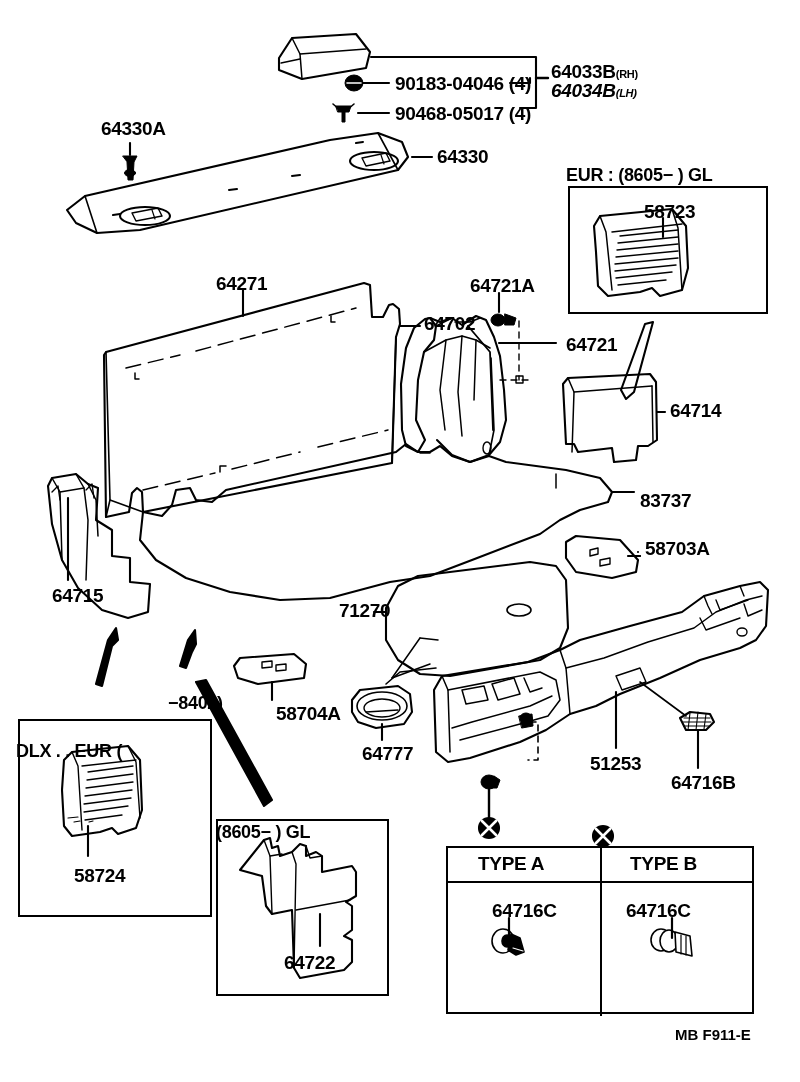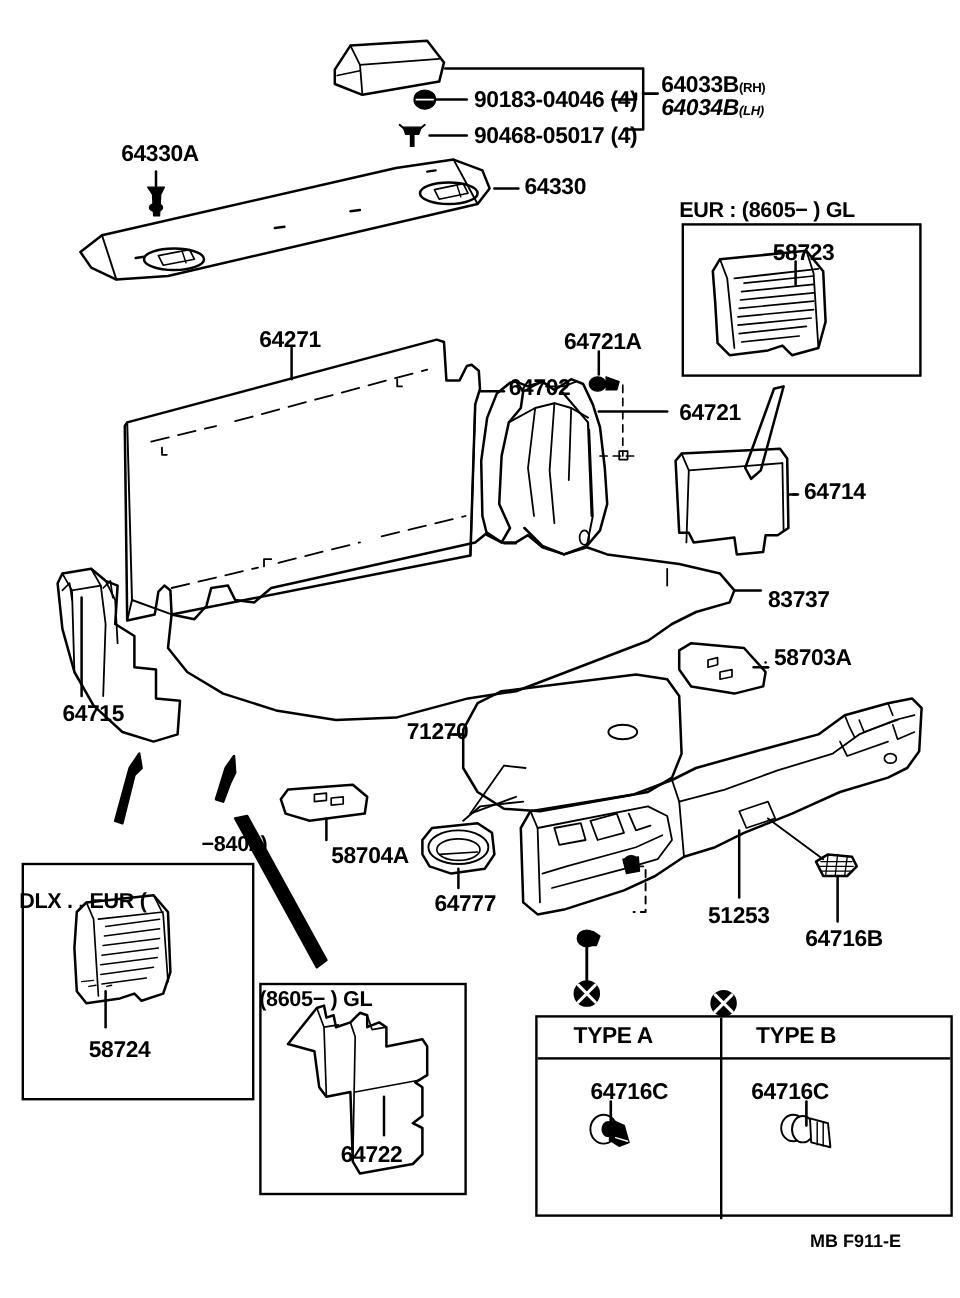--- a/index.html
+++ b/index.html
@@ -325,21 +325,21 @@
       </g>
       <path d="M672,918 L672,938" stroke-width="2.2"></path>
 
     </g>
   </svg>
 
   <div class="box" style="left:568px;top:186px;width:200px;height:128px;"></div>
   <div class="box" style="left:18px;top:719px;width:194px;height:198px;"></div>
   <div class="box" style="left:216px;top:819px;width:173px;height:177px;"></div>
 
-  <div class="box" style="left:446px;top:846px;width:348px;height:168px;">
+  <div class="box" style="left:446px;top:846px;width:308px;height:168px;">
     <div style="position:absolute;left:0;top:0;width:100%;height:33px;border-bottom:2px solid #000;"></div>
     <div style="position:absolute;left:152px;top:0;width:2px;height:168px;background:#000;"></div>
     <div class="lbl lbl-type" style="left:30px;top:5px;">TYPE A</div>
     <div class="lbl lbl-type" style="left:182px;top:5px;">TYPE B</div>
     <div class="lbl lbl-num" style="left:44px;top:52px;">64716C</div>
     <div class="lbl lbl-num" style="left:178px;top:52px;">64716C</div>
   </div>
 
   <div class="lbl lbl-cond" style="left:566px;top:165px;">EUR : (8605−          ) GL</div>
   <div class="lbl lbl-cond" style="left:16px;top:693px;margin-top:48px;">DLX . . EUR (</div>

